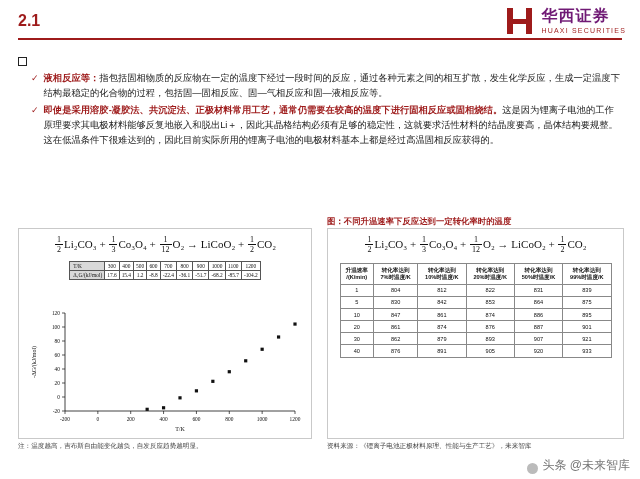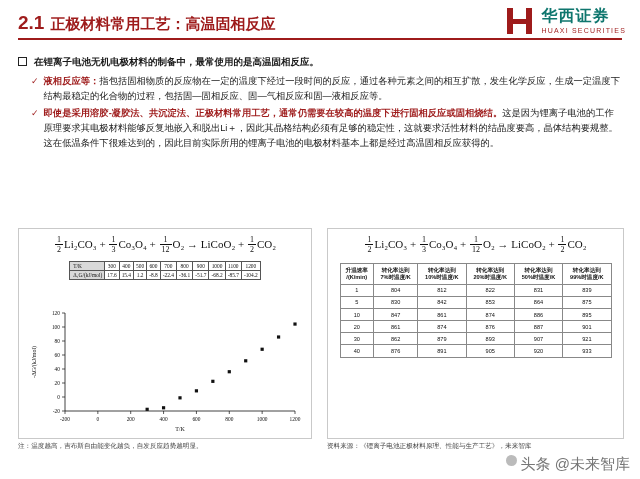--- a/index.html
+++ b/index.html
@@ -14,40 +14,40 @@
   .slide{position:relative;width:640px;height:479px;background:#fff;}
 
   
   .header{
     position:absolute;left:0;top:0;width:640px;height:52px;background:#fff;
   }
   .title-wrap{
     position:absolute;left:18px;top:12px;display:flex;align-items:baseline;
   }
   .title-num{
-    font-size:19px;font-weight:bold;color:#9e1b1b;letter-spacing:0px;
+    font-size:16px;font-weight:bold;color:#9e1b1b;letter-spacing:0px;
   }
   .title-text{
     font-size:15px;font-weight:bold;color:#9e1b1b;margin-left:6px;
   }
   .header-rule{
     position:absolute;left:18px;top:38px;width:604px;height:2px;background:#9e1b1b;
   }
   .logo{
     position:absolute;right:14px;top:6px;display:flex;align-items:center;
   }
   .logo-mark{
     width:30px;height:30px;position:relative;margin-right:6px;
   }
   .logo-mark .bar{position:absolute;background:#9e1b1b;}
   .logo-mark .b1{left:2px;top:2px;width:6px;height:26px;}
   .logo-mark .b2{left:21px;top:2px;width:6px;height:26px;}
   .logo-mark .b3{left:8px;top:13px;width:13px;height:5px;}
   .logo-cn{
-    font-size:16px;font-weight:bold;color:#0f766e;line-height:1;letter-spacing:1px;
+    font-size:16px;font-weight:bold;color:#701a75;line-height:1;letter-spacing:1px;
   }
   .logo-en{
     font-size:7px;color:#9e1b1b;letter-spacing:1.2px;margin-top:3px;
   }
 
   
   .body-block{
     position:absolute;left:18px;top:55px;width:604px;
   }
   .lead{
@@ -117,69 +117,68 @@
   }
 
   
   .note{
     position:absolute;font-size:6.6px;color:#444;line-height:1.4;
   }
   .note.left{left:18px;top:441px;width:292px;}
   .note.right{left:327px;top:441px;width:295px;}
 
   .watermark{
-    position:absolute;right:10px;bottom:5px;display:flex;align-items:flex-start;
-    font-size:15px;color:#777;
+    position:absolute;right:10px;bottom:5px;display:flex;align-items:flex-end;
+    font-size:12px;color:#777;
   }
   .wm-dot{
     width:11px;height:11px;border-radius:50%;background:#bbb;margin-right:4px;
     display:inline-block;
   }
 </style>
 </head>
 <body>
 
 <div class="slide">
 
   <div class="header">
     <div class="title-wrap">
       <span class="title-num">2.1</span>
-      <span class="title-text">正极材料常用工艺：高温固相反应</span>
     </div>
     <div class="header-rule"></div>
     <div class="logo">
       <div class="logo-mark">
         <div class="bar b1"></div>
           <div class="bar b2"></div>
           <div class="bar b3"></div>
       </div>
       <div>
         <div class="logo-cn">华西证券</div>
         <div class="logo-en">HUAXI SECURITIES</div>
       </div>
     </div>
   </div>
 
   <div class="body-block">
     <div class="lead">
       <span class="sq"></span>
-      <span>在锂离子电池无机电极材料的制备中，最常使用的是高温固相反应。</span>
     </div>
     <div class="bullets">
       <div class="bullet">
         <span class="chk">✓</span>
         <span><span class="b-red">液相反应等：</span><span>指包括固相物质的反应物在一定的温度下经过一段时间的反应，通过各种元素之间的相互扩散，发生化学反应，生成一定温度下结构最稳定的化合物的过程，包括固—固相反应、固—气相反应和固—液相反应等。</span></span>
       </div>
       <div class="bullet">
         <span class="chk">✓</span>
         <span><span class="b-red">即使是采用溶胶-凝胶法、共沉淀法、正极材料常用工艺，通常仍需要在较高的温度下进行固相反应或固相烧结。</span><span>这是因为锂离子电池的工作原理要求其电极材料能够反复地嵌入和脱出Li＋，因此其晶格结构必须有足够的稳定性，这就要求活性材料的结晶度要高，晶体结构要规整。这在低温条件下很难达到的，因此目前实际所用的锂离子电池的电极材料基本上都是经过高温固相反应获得的。</span></span>
       </div>
     </div>
   </div>
 
+  <div class="figcap right">图：不同升温速率下反应达到一定转化率时的温度</div>
 
   <div class="panel left">
     <div class="formula">
       <span class="frac"><span class="n">1</span><span class="d">2</span></span><span>Li₂CO₃</span>
       <span>+</span>
       <span class="frac"><span class="n">1</span><span class="d">3</span></span><span>Co₃O₄</span>
       <span>+</span>
       <span class="frac"><span class="n">1</span><span class="d">12</span></span><span>O₂</span>
       <span>→</span>
       <span>LiCoO₂</span>

